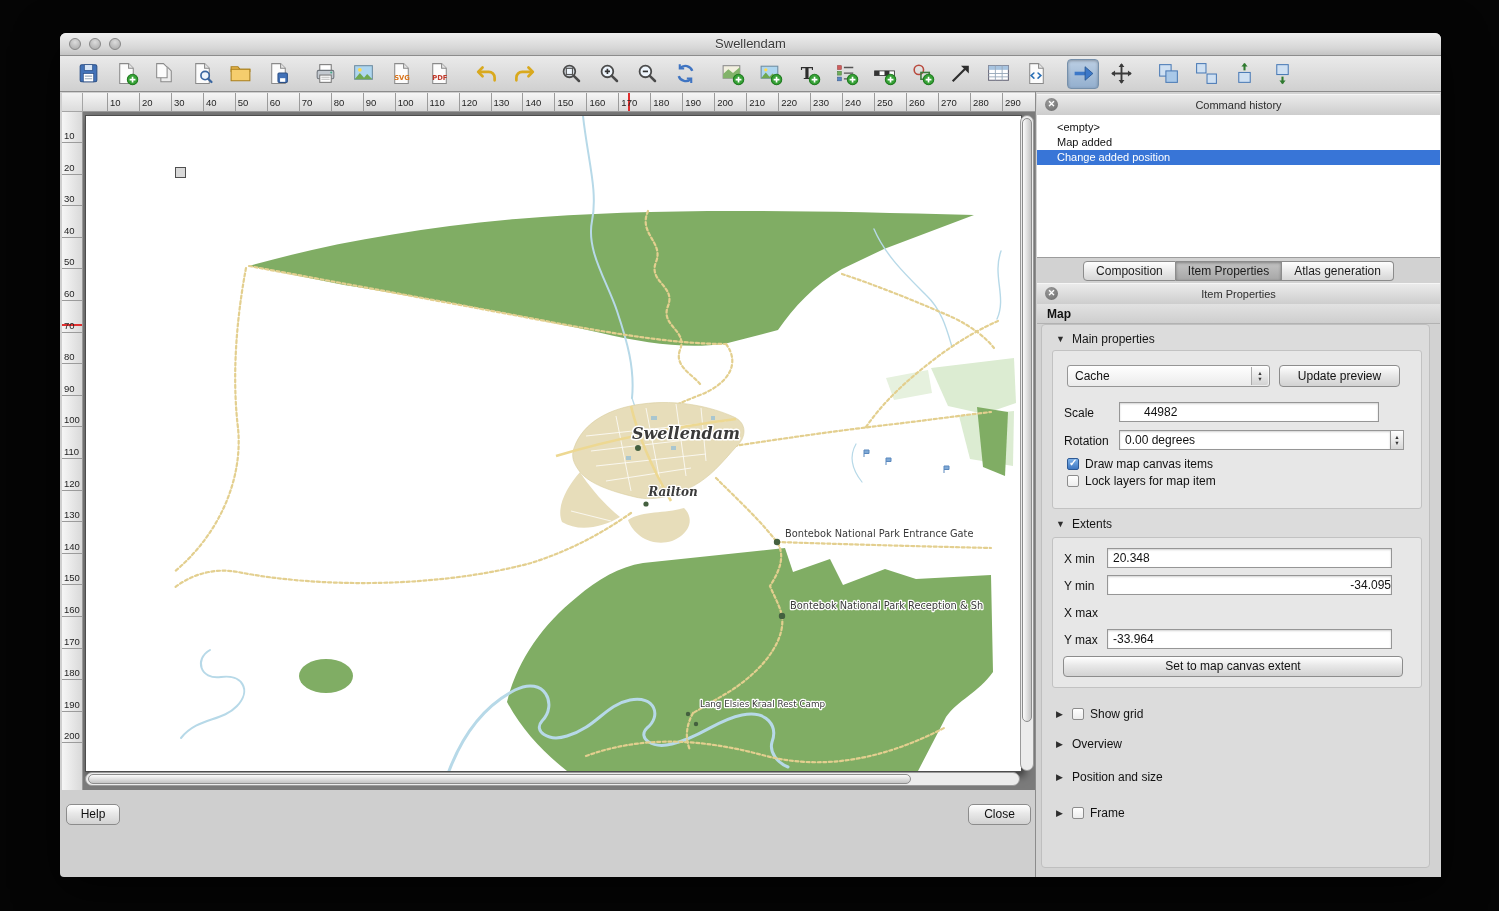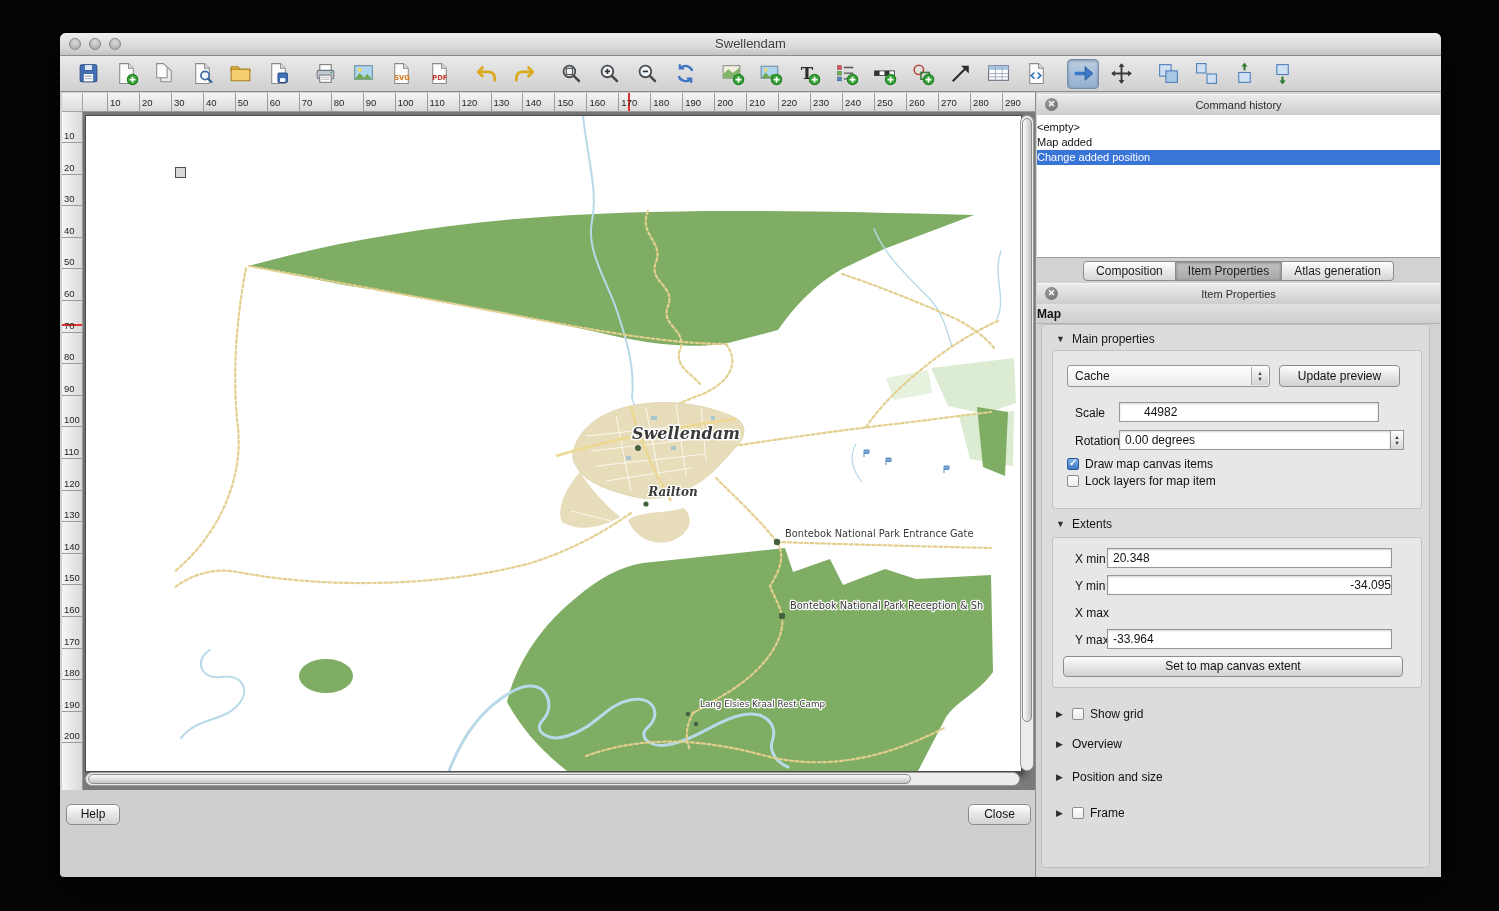--- a/index.html
+++ b/index.html
@@ -34,41 +34,41 @@
   .hscroll{position:absolute;left:2px;bottom:4px;width:935px;height:14px;background:#ececec;border:1px solid #9a9a9a;border-radius:8px;box-sizing:border-box;}
   .hscroll .thumb{position:absolute;left:2px;top:1px;bottom:1px;width:88%;background:linear-gradient(#fcfcfc,#c4c4c4);border:1px solid #8c8c8c;border-radius:6px;}
   .vscroll{position:absolute;right:1px;top:3px;width:14px;height:656px;background:#ececec;border:1px solid #9a9a9a;border-radius:8px;box-sizing:border-box;}
   .vscroll .thumb{position:absolute;top:2px;left:1px;right:1px;height:92%;background:linear-gradient(to right,#fcfcfc,#c4c4c4);border:1px solid #8c8c8c;border-radius:6px;}
   
   .rightpanel{position:absolute;left:975px;top:59px;width:406px;height:785px;background:#d2d2d2;border-left:1px solid #8c8c8c;box-sizing:border-box;}
   .panelhead{height:20px;background:linear-gradient(#ebebeb,#cdcdcd);border-top:1px solid #f6f6f6;border-bottom:1px solid #9c9c9c;text-align:center;font-size:11px;color:#2e2e2e;line-height:20px;position:relative;}
   .closedot{position:absolute;left:8px;top:3px;width:13px;height:13px;border-radius:50%;background:radial-gradient(circle at 40% 32%,#9d9d9d,#686868);color:#fff;font-size:9px;line-height:13px;text-align:center;font-weight:bold;}
   .histpanel{position:absolute;left:1px;top:2px;right:1px;height:164px;}
   .histlist{position:absolute;top:21px;left:0;right:0;bottom:0;background:#fff;border-bottom:1px solid #9c9c9c;font-size:11px;padding-top:5px;box-sizing:border-box;}
-  .histrow{height:15px;line-height:15px;padding-left:0;color:#111;white-space:nowrap;}
+  .histrow{height:15px;line-height:15px;padding-left:20px;color:#111;white-space:nowrap;}
   .histrow.selected{background:#3875d7;color:#fff;}
   .tabs{position:absolute;left:0;right:0;top:167px;height:24px;display:flex;justify-content:center;align-items:center;}
   .tab{height:20px;line-height:19px;padding:0 12px;font-size:12px;color:#1c1c1c;background:linear-gradient(#fefefe,#d6d6d6);border:1px solid #8c8c8c;border-left:none;box-sizing:border-box;}
   .tab:first-child{border-left:1px solid #8c8c8c;border-radius:4px 0 0 4px;}
   .tab:last-child{border-radius:0 4px 4px 0;}
   .tab.active{background:linear-gradient(#c4c4c4,#a7a7a7);box-shadow:inset 0 1px 3px rgba(0,0,0,.35);}
   .proppanel{position:absolute;left:1px;right:1px;top:191px;bottom:1px;}
-  .mapstrip{position:absolute;top:21px;left:0;right:0;height:20px;background:linear-gradient(#e2e2e2,#cecece);border-bottom:1px solid #b2b2b2;font-size:12px;font-weight:bold;color:#111;line-height:20px;box-sizing:border-box;}
+  .mapstrip{position:absolute;top:21px;left:0;right:0;height:20px;background:linear-gradient(#e2e2e2,#cecece);border-bottom:1px solid #b2b2b2;font-size:12px;font-weight:bold;color:#111;padding-left:10px;line-height:20px;box-sizing:border-box;}
   .propbody{position:absolute;top:41px;left:4px;right:10px;bottom:8px;background:#dcdcdc;border:1px solid #bfbfbf;border-radius:4px;}
   .sechead{position:absolute;font-size:12px;color:#151515;display:flex;align-items:center;gap:6px;}
   .tri{font-size:9px;color:#2d2d2d;width:10px;display:inline-block;}
   .groupbox{position:absolute;left:10px;width:368px;background:#e7e7e7;border:1px solid #c2c2c2;border-radius:3px;}
   #gb1{top:25px;height:157px;}
   #gb2{top:212px;height:149px;}
   .combo{position:absolute;left:25px;top:40px;width:203px;height:22px;background:linear-gradient(#ffffff,#ebebeb);border:1px solid #969696;border-radius:3px;font-size:12px;line-height:20px;padding-left:7px;box-sizing:border-box;color:#111;}
   .arrows{position:absolute;right:1px;top:1px;bottom:1px;width:16px;background:linear-gradient(#fdfdfd,#d2d2d2);border-left:1px solid #ababab;display:flex;flex-direction:column;align-items:center;justify-content:center;font-size:5.5px;color:#3a3a3a;border-radius:0 2px 2px 0;line-height:6px;}
   .btn{background:linear-gradient(#ffffff,#e8e8e8 45%,#d2d2d2);border:1px solid #8c8c8c;border-radius:4px;font-size:12px;color:#111;text-align:center;box-sizing:border-box;position:absolute;}
   #update-preview{left:237px;top:40px;width:121px;height:22px;line-height:20px;}
   #set-extent{left:21px;top:331px;width:340px;height:21px;line-height:19px;}
-  .flabel{position:absolute;font-size:12px;color:#111;white-space:nowrap;margin-left:11px;}
+  .flabel{position:absolute;font-size:12px;color:#111;white-space:nowrap;}
   .field{position:absolute;background:#fff;border:1px solid #969696;font-size:12px;line-height:18px;height:20px;padding-left:5px;box-sizing:border-box;box-shadow:inset 0 1px 2px rgba(0,0,0,.18);color:#111;white-space:nowrap;}
   #scale-label{left:22px;top:81px;} #scale-field{left:77px;top:77px;width:260px;padding-left:24px;}
   #rotation-label{left:22px;top:109px;} #rotation-field{left:77px;top:105px;width:272px;}
   .spin{position:absolute;left:349px;top:105px;width:13px;height:20px;border:1px solid #969696;border-left:none;background:linear-gradient(#fff,#d6d6d6);display:flex;flex-direction:column;align-items:center;justify-content:center;font-size:5.5px;color:#333;box-sizing:border-box;line-height:6px;}
   .cbrow{position:absolute;display:flex;align-items:center;font-size:12px;gap:6px;color:#111;}
   #cbrow1{left:25px;top:132px;} #cbrow2{left:25px;top:149px;}
   .cb{width:12px;height:12px;border:1px solid #8c8c8c;background:linear-gradient(#fff,#ececec);border-radius:2px;position:relative;box-sizing:border-box;flex:none;}
   .cb.checked{background:linear-gradient(#7fb2e8,#3d77c2);border-color:#2d5a96;}
   .cb.checked::after{content:"\2713";color:#fff;font-size:10px;position:absolute;left:1px;top:-2px;font-weight:bold;}
   #extents-head{left:14px;top:192px;}

